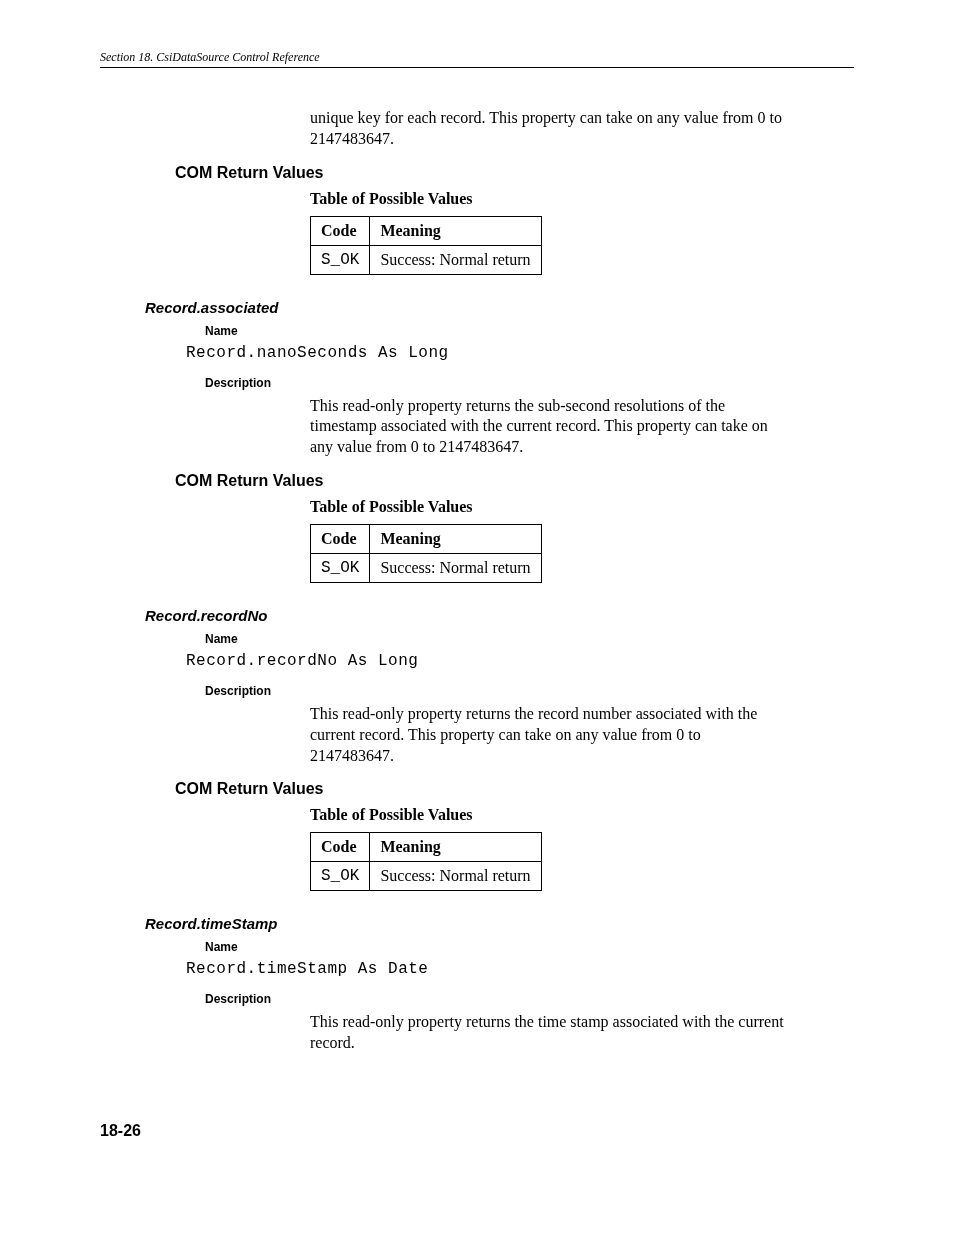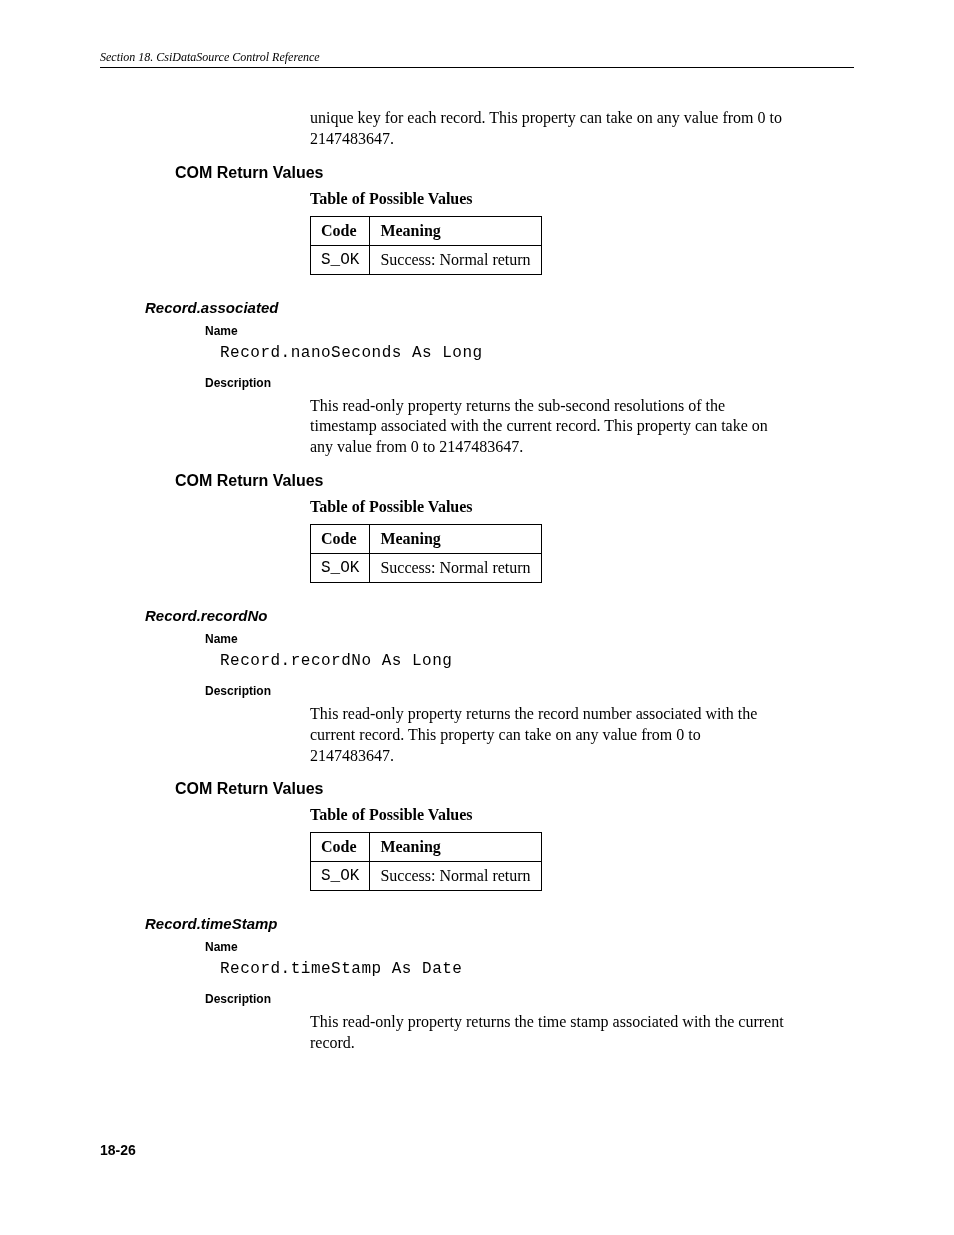--- a/index.html
+++ b/index.html
@@ -53,21 +53,21 @@
     margin-top: 24px;
     margin-bottom: 2px;
   }
   .caption {
     font-weight: bold;
     margin-left: 210px;
     margin-bottom: 8px;
   }
   .mono {
     font-family: "Courier New", Courier, monospace;
-    margin-left: 120px;
+    margin-left: 86px;
     margin-bottom: 14px;
     letter-spacing: 0.5px;
   }
   table.values {
     border-collapse: collapse;
     margin-left: 210px;
     margin-bottom: 18px;
     padding-left: 8px;
   }
   table.values th, table.values td {
@@ -78,22 +78,22 @@
   }
   table.values th {
     font-weight: bold;
   }
   table.values td.code {
     font-family: "Courier New", Courier, monospace;
   }
   .page-num {
     font-family: Arial, Helvetica, sans-serif;
     font-weight: bold;
-    font-size: 14px;
-    margin-top: 88px;
+    font-size: 16px;
+    margin-top: 68px;
   }
 </style>
 </head>
 <body>
 
 <div class="header-line">Section 18.  CsiDataSource Control Reference</div>
 <hr class="header-rule">
 
 <div class="body-text">unique key for each record.  This property can take on any value from 0 to 2147483647.</div>
 

